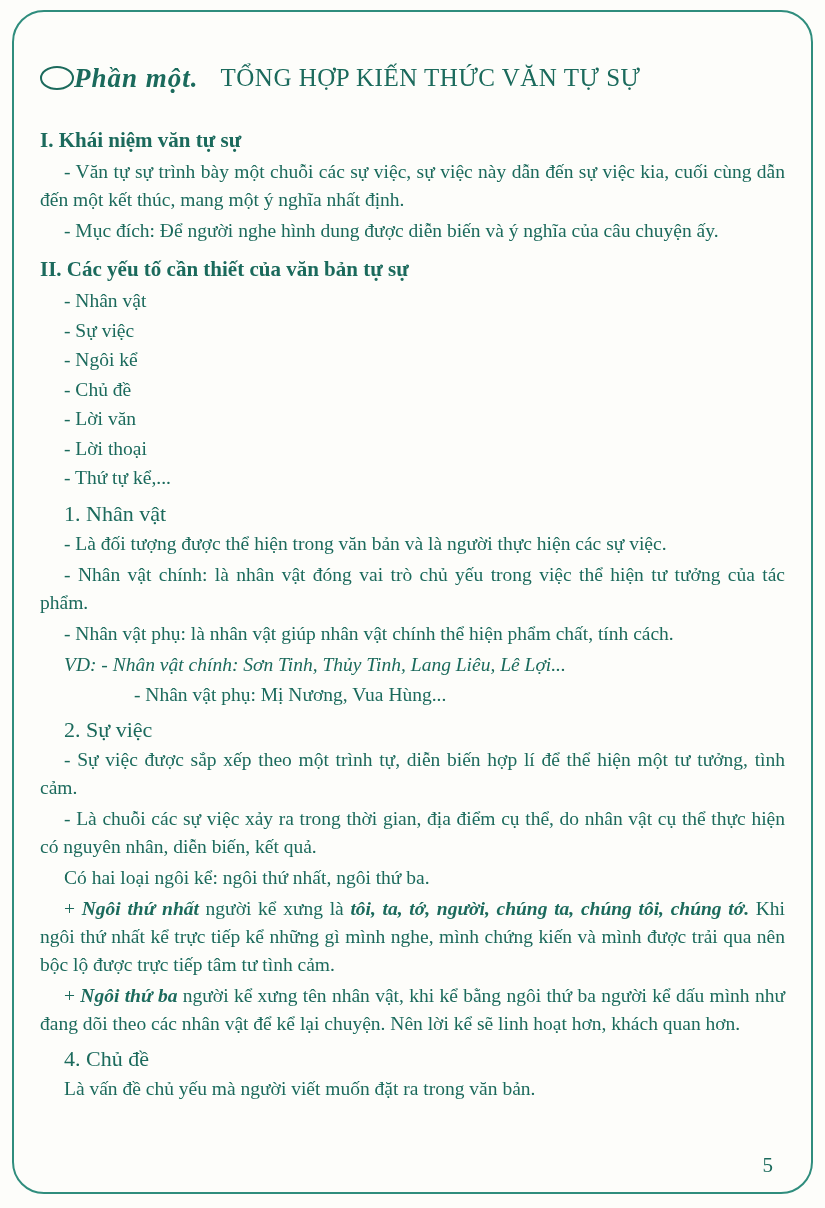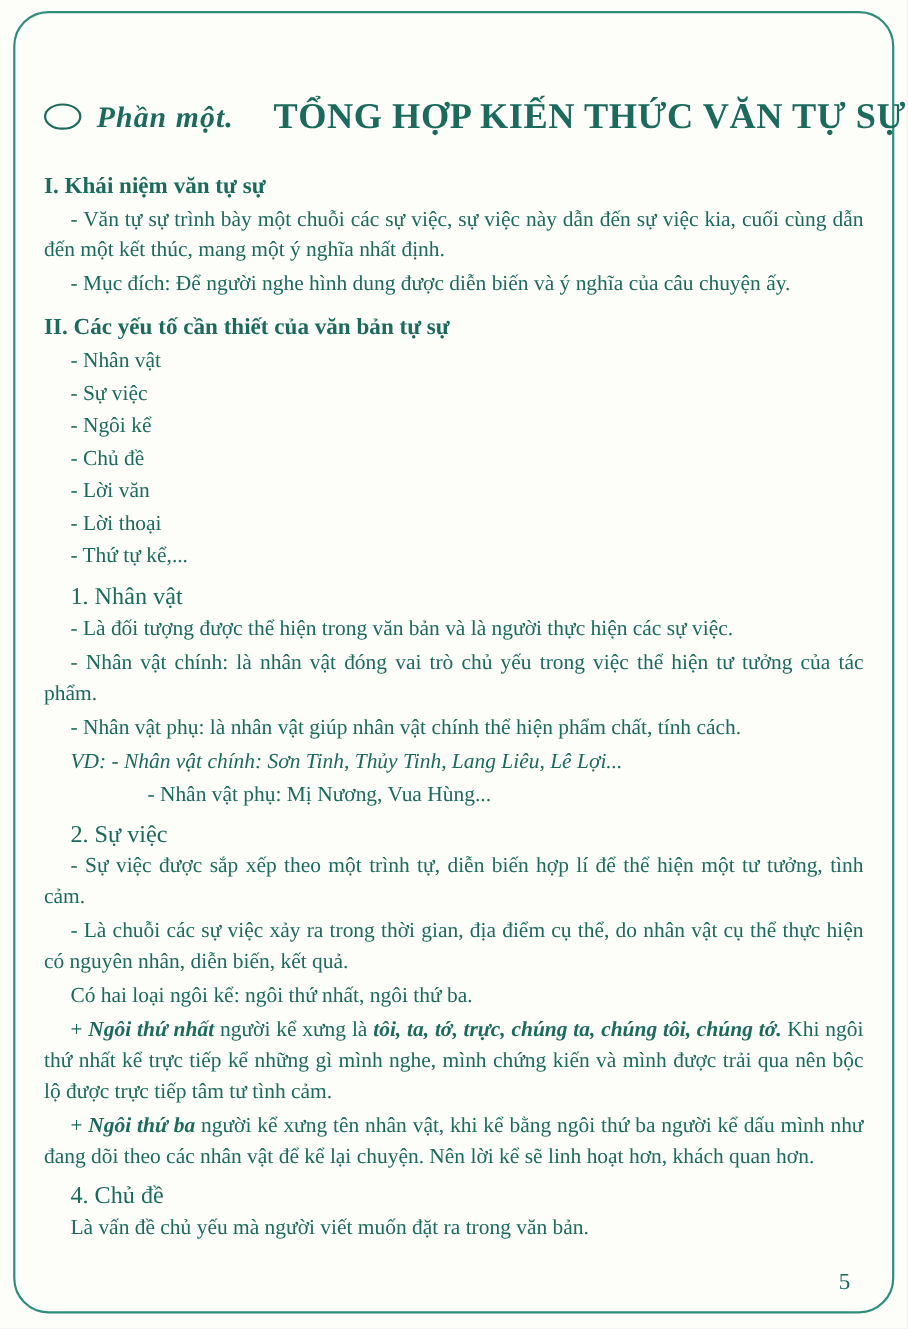--- a/index.html
+++ b/index.html
@@ -22,42 +22,40 @@
   }
   .content {
     position: absolute;
     top: 64px; left: 40px; right: 40px;
     font-size: 19.5px;
     line-height: 28px;
   }
   .header-row {
     display: flex;
     align-items: center;
-    gap: 14px;
     margin-bottom: 34px;
-    margin-top: 28px;
   }
   .marker-oval {
     display: inline-block;
     width: 30px; height: 20px;
     border: 2.5px solid #1b6a5c;
     border-radius: 50%;
     flex: 0 0 auto;
   }
   .part-label {
     font-style: italic;
     font-weight: bold;
     font-size: 27px;
     letter-spacing: 1px;
     flex: 0 0 auto;
     padding-right: 22px;
   }
   .page-title {
-    font-weight: bold;
-    font-size: 33px;
+    font-weight: normal;
+    font-size: 25px;
     letter-spacing: 0.5px;
     white-space: nowrap;
   }
   .sec-heading {
     font-weight: bold;
     font-size: 21px;
     margin: 10px 0 4px 0;
   }
   .para {
     margin: 0 0 3px 0;
@@ -118,21 +116,21 @@
     <p class="para">- Nhân vật phụ: là nhân vật giúp nhân vật chính thể hiện phẩm chất, tính cách.</p>
     <div class="vd-line">VD: - Nhân vật chính: Sơn Tinh, Thủy Tinh, Lang Liêu, Lê Lợi...</div>
     <div class="vd-sub">- Nhân vật phụ: Mị Nương, Vua Hùng...</div>
 
     <div class="sub-heading">2. Sự việc</div>
     <p class="para">- Sự việc được sắp xếp theo một trình tự, diễn biến hợp lí để thể hiện một tư tưởng, tình cảm.</p>
     <p class="para">- Là chuỗi các sự việc xảy ra trong thời gian, địa điểm cụ thể, do nhân vật cụ thể thực hiện có nguyên nhân, diễn biến, kết quả.</p>
 
     <p class="para">Có hai loại ngôi kể: ngôi thứ nhất, ngôi thứ ba.</p>
 
-    <p class="para"><span>+ </span><span class="bi">Ngôi thứ nhất</span><span> người kể xưng là </span><span class="bi">tôi, ta, tớ, trực, chúng ta, chúng tôi, chúng tớ.</span><span> Khi ngôi thứ nhất kể trực tiếp kể những gì mình nghe, mình chứng kiến và mình được trải qua nên bộc lộ được trực tiếp tâm tư tình cảm.</span></p>
+    <p class="para"><span>+ </span><span class="bi">Ngôi thứ nhất</span><span> người kể xưng là </span><span class="bi">tôi, ta, tớ, người, chúng ta, chúng tôi, chúng tớ.</span><span> Khi ngôi thứ nhất kể trực tiếp kể những gì mình nghe, mình chứng kiến và mình được trải qua nên bộc lộ được trực tiếp tâm tư tình cảm.</span></p>
 
     <p class="para"><span>+ </span><span class="bi">Ngôi thứ ba</span><span> người kể xưng tên nhân vật, khi kể bằng ngôi thứ ba người kể dấu mình như đang dõi theo các nhân vật để kể lại chuyện. Nên lời kể sẽ linh hoạt hơn, khách quan hơn.</span></p>
 
     <div class="sub-heading">4. Chủ đề</div>
     <p class="para">Là vấn đề chủ yếu mà người viết muốn đặt ra trong văn bản.</p>
 
   </div>
 
   <div class="page-number">5</div>
 </div>

